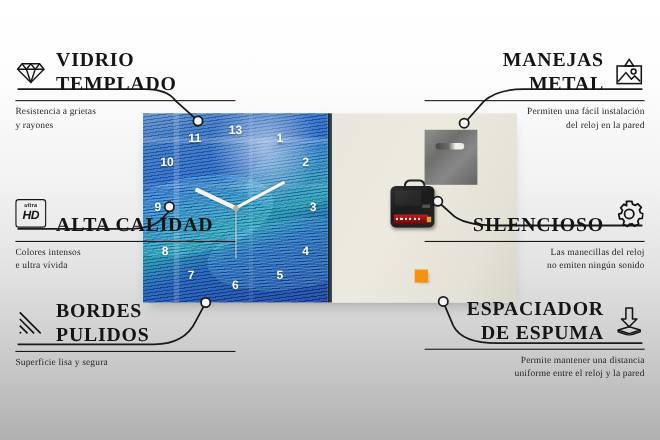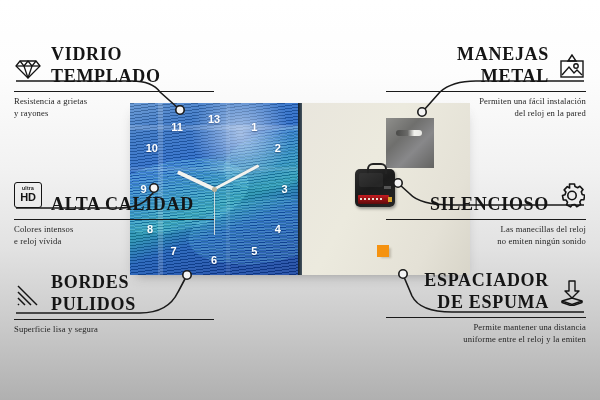--- a/index.html
+++ b/index.html
@@ -234,23 +234,24 @@
     font-size: 8.6px;
     line-height: 1.38;
     color: #242424;
     letter-spacing: 0.15px;
   }
   .icon-box {
     flex: 0 0 auto;
     width: 28px;
     height: 28px;
     display: flex;
-    align-items: flex-end;
+    align-items: center;
     justify-content: center;
     color: #141414;
+    font-style: italic;
   }
   
   #callout-vidrio   { left: 14px;  top: 44px; }
   #callout-impresion{ left: 14px;  top: 172px; }
   #callout-bordes   { left: 14px;  top: 272px; }
   #callout-manejas  { left: 386px; top: 44px;  }
   #callout-mecanismo{ left: 386px; top: 172px; }
   #callout-espaciador{left: 386px; top: 270px; }
   #connector-layer {
     position: absolute;
@@ -395,21 +396,21 @@
         </span>
       </span>
       <span class="callout-title">
         <br>
         <span>ALTA CALIDAD</span>
       </span>
     </div>
     <div class="callout-rule"></div>
     <div class="callout-sub">
       <span>Colores intensos</span><br>
-      <span>e reloj vívida</span>
+      <span>e ultra vívida</span>
     </div>
   </div>
 
   <div class="callout right" id="callout-manejas">
     <div class="callout-head">
       <span class="icon-box">
         <svg width="28" height="26" viewBox="0 0 28 26">
             <g fill="none" stroke="currentColor" stroke-width="1.4">
               <path d="M14 1 L10 7 L18 7 Z"></path>
               <rect x="3" y="7" width="22" height="16"></rect>
@@ -487,17 +488,17 @@
           </svg>
       </span>
       <span class="callout-title">
         <span>ESPACIADOR</span><br>
         <span>DE ESPUMA</span>
       </span>
     </div>
     <div class="callout-rule"></div>
     <div class="callout-sub">
       <span>Permite mantener una distancia</span><br>
-      <span>uniforme entre el reloj y la emiten</span>
+      <span>uniforme entre el reloj y la pared</span>
     </div>
   </div>
 
 </div>
 
 </body></html>

